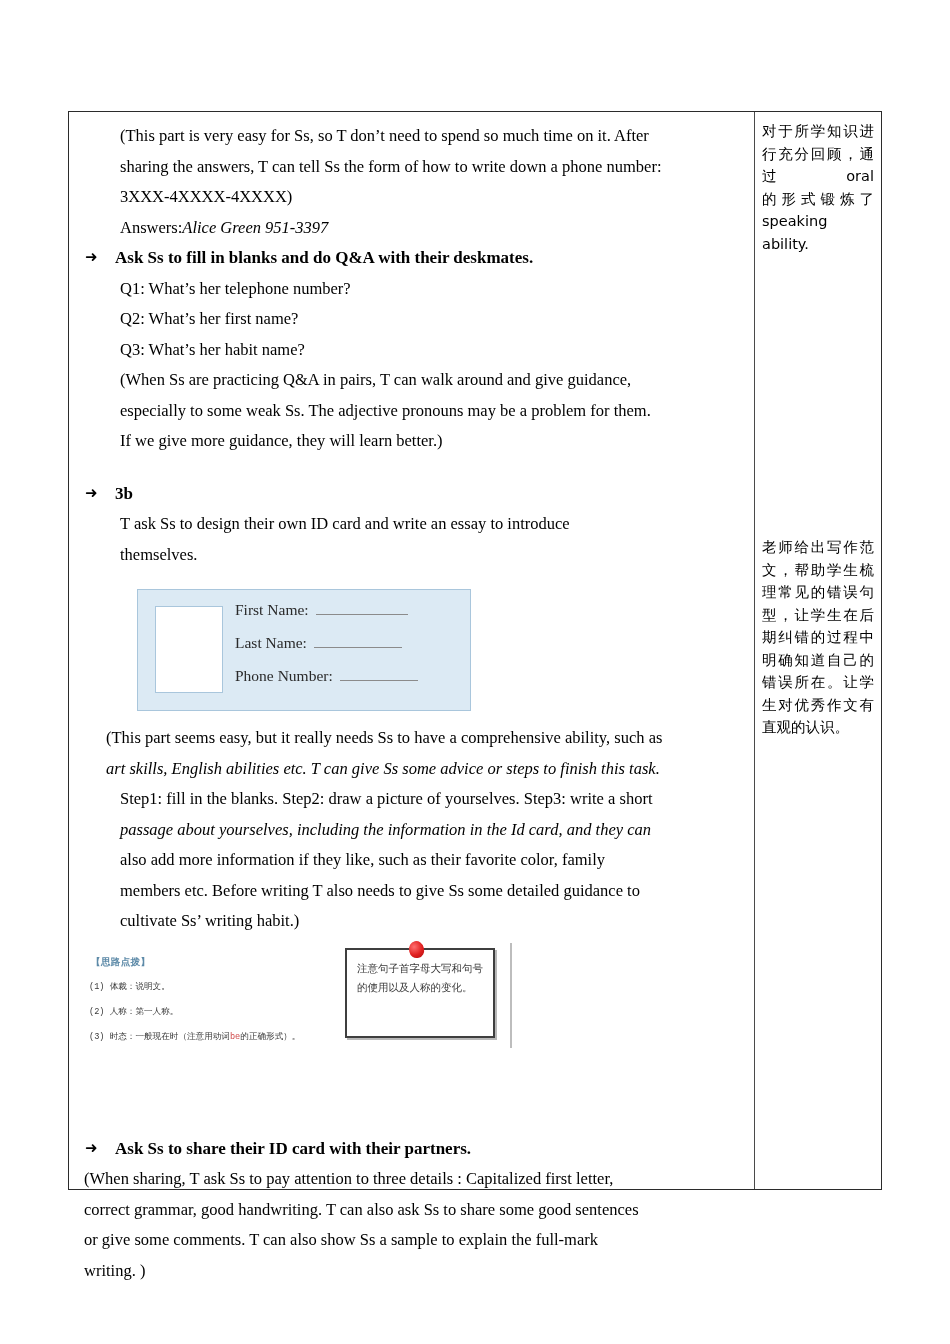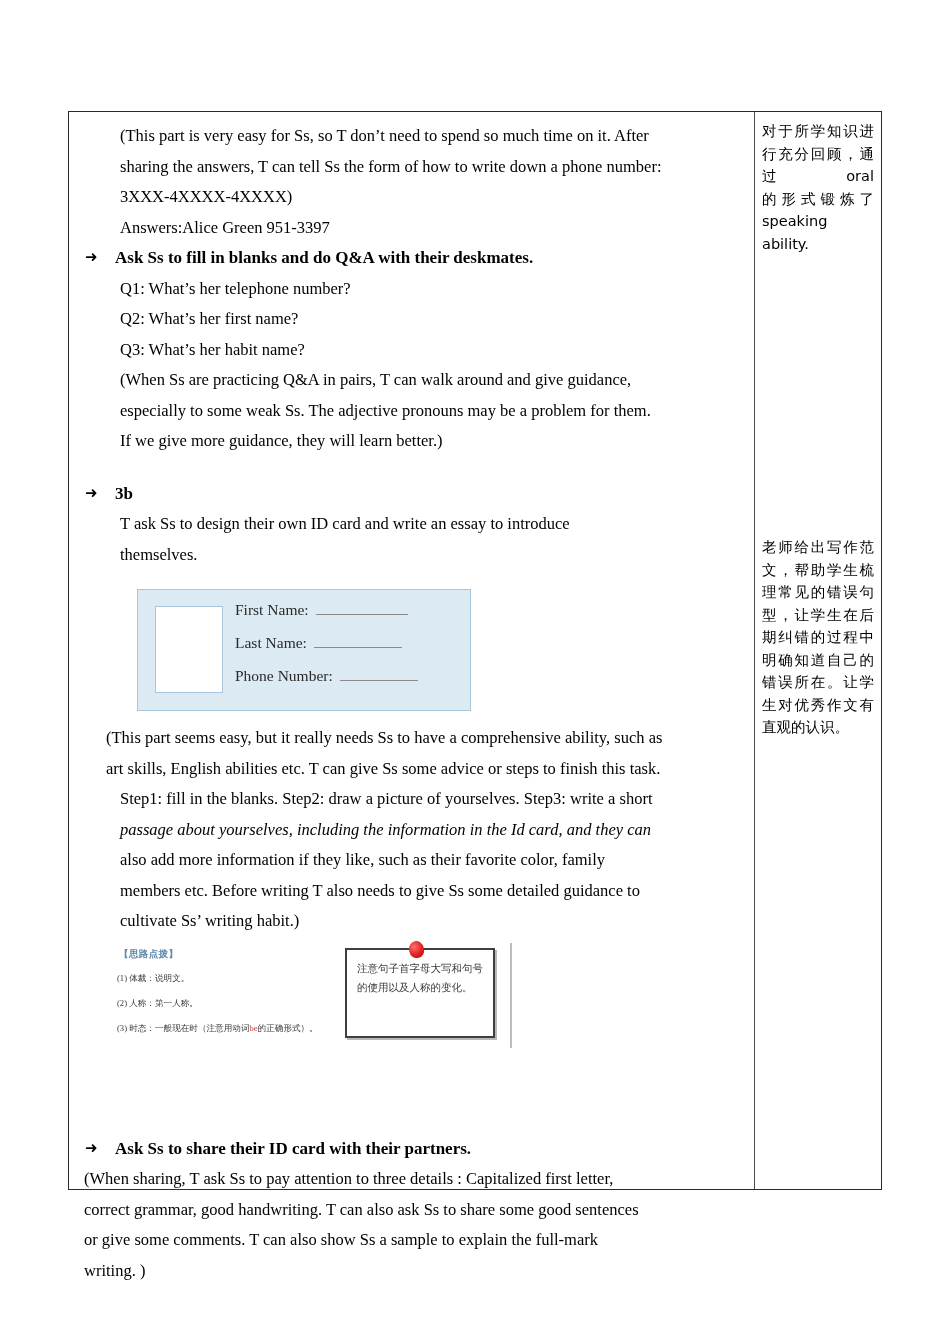--- a/index.html
+++ b/index.html
@@ -49,21 +49,21 @@
 
   
   .p {
     font-size: 16.5px;
     line-height: 25.5px;
     margin: 5px;
     padding: 0;
   }
   .indent1 { padding-left: 36px; text-indent: 0; }
   .bold { font-weight: normal; }
-  .ital { }
+  .ital { font-style: italic; }
 
   
   .bullet-row {
     display: flex;
     align-items: flex-start;
     margin: 0;
   }
   .bullet-glyph {
     width: 36px;
     flex: 0 0 36px;
@@ -153,35 +153,34 @@
   
   .figure2 {
     position: relative;
     margin-top: 14px;
     margin-left: 6px;
     width: 430px;
     height: 110px;
   }
   .fig2-left {
     position: absolute;
-    left: 0; top: 0;
+    left: 0; top: 8px;
     width: 242px;
-    margin-left: 28px;
   }
   .fig2-title {
     font-family: "DejaVu Sans", "Liberation Sans", sans-serif;
     font-size: 9.5px;
     font-weight: bold;
     color: #5d8aa8;
     letter-spacing: .4px;
     filter: blur(.35px);
     margin: 0 0 12px 6px;
   }
   .fig2-line {
-    font-family: Liberation Serif, serif;
+    font-family: Liberation Mono, monospace;
     font-size: 8.6px;
     color: #3a3a3a;
     margin: 0 0 13px 4px;
     filter: blur(.32px);
     white-space: nowrap;
   }
   .fig2-line .redbe { color: #d04a4a; }
   .callout {
     position: absolute;
     left: 260px;
@@ -283,21 +282,21 @@
             <div class="id-field">
               <span class="lbl">Phone Number:</span>
               <span class="rule rule-70"></span>
             </div>
           </div>
         </div>
       </div>
 
       <div style="margin-top:14px;">
         <p class="p" style="padding-left:22px;">(This part seems easy, but it really needs Ss to have a comprehensive ability, such as</p>
-        <p class="p" style="padding-left:22px;">art skills, English abilities etc. T can give Ss some advice or steps to finish this task.</p>
+        <p class="p" style="padding-left:22px;font-style:italic;">art skills, English abilities etc. T can give Ss some advice or steps to finish this task.</p>
         <p class="p" style="padding-left:36px;">Step1: fill in the blanks. Step2: draw a picture of yourselves. Step3: write a short</p>
         <p class="p" style="padding-left:36px;font-style:italic;">passage about yourselves, including the information in the Id card, and they can</p>
         <p class="p" style="padding-left:36px;">also add more information if they like, such as their favorite color, family</p>
         <p class="p" style="padding-left:36px;">members etc. Before writing T also needs to give Ss some detailed guidance to</p>
         <p class="p" style="padding-left:36px;">cultivate Ss’ writing habit.)</p>
       </div>
 
       <div class="figure2">
         <div class="fig2-left">
           <p class="fig2-title">【思路点拨】</p>

